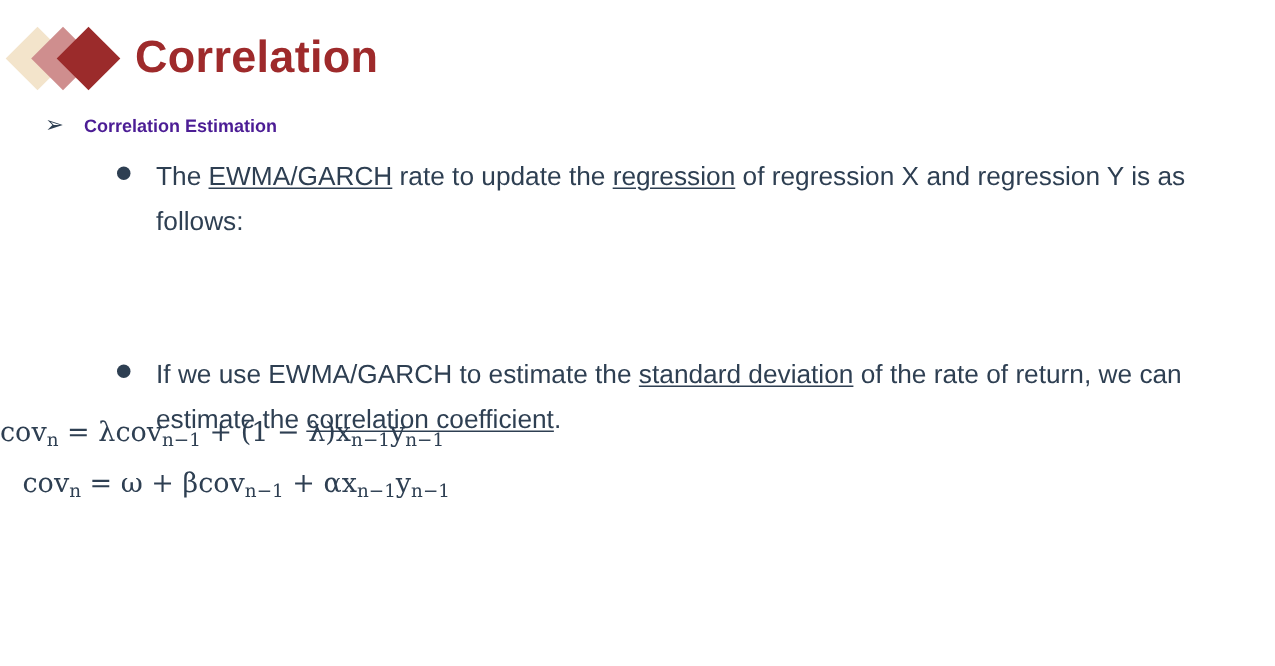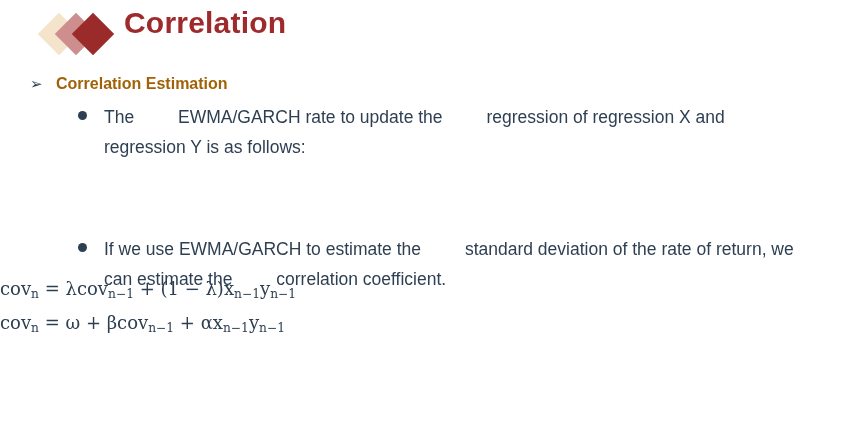--- a/index.html
+++ b/index.html
@@ -16,22 +16,21 @@
     position: relative;
   }
 
   
   .title-row {
     position: absolute;
     left: 0;
     top: 8px;
     height: 62px;
     display: flex;
-    align-items: flex-start;
-    margin-left: 34px;
+    align-items: center;
   }
   .logo {
     position: relative;
     width: 80px;
     height: 52px;
     margin-left: 6px;
     flex: 0 0 auto;
   }
   .logo .dia {
     position: absolute;
@@ -69,24 +68,24 @@
     margin-bottom: 4px;
   }
   .lvl1 .marker {
     flex: 0 0 auto;
     width: 26px;
     font-size: 15px;
     line-height: 24px;
     color: #2e3f52;
   }
   .lvl1 .lvl1-text {
-    font-size: 16px;
+    font-size: 12px;
     font-weight: bold;
     line-height: 24px;
-    color: #a16207;
+    color: #4c1d95;
   }
 
   .lvl2 {
     display: flex;
     align-items: flex-start;
     margin-left: 78px;
     margin-top: 6px;
   }
   .lvl2 .dot {
     flex: 0 0 auto;
@@ -99,36 +98,36 @@
     height: 9px;
     border-radius: 50%;
     background: #2e3f52;
   }
   .lvl2 .lvl2-text {
     font-size: 17.5px;
     line-height: 30px;
     color: #2e3f52;
     max-width: 690px;
   }
-  .u { text-underline-offset: 2px; margin-left: 39px; }
+  .u { text-decoration: underline; text-underline-offset: 2px; }
 
   
   .eq {
     font-family: "DejaVu Serif", serif;
     font-size: 18px;
     color: #2e3f52;
     white-space: nowrap;
   }
   .eq sub {
     font-size: 0.68em;
     vertical-align: -0.28em;
     font-family: "DejaVu Serif", serif;
   }
   .eq-1 { position: absolute; left: 0; right: 0; top: 116px; }
-  .eq-2 { position: absolute; left: 0; right: 0; top: 150px; }
+  .eq-2 { position: absolute; left: 0; right: 0; top: 150px; padding-left: 15px; }
 </style>
 </head>
 <body>
 
 <div class="title-row">
   <div class="logo">
     <span class="dia dia-1"></span>
     <span class="dia dia-2"></span>
     <span class="dia dia-3"></span>
   </div>

